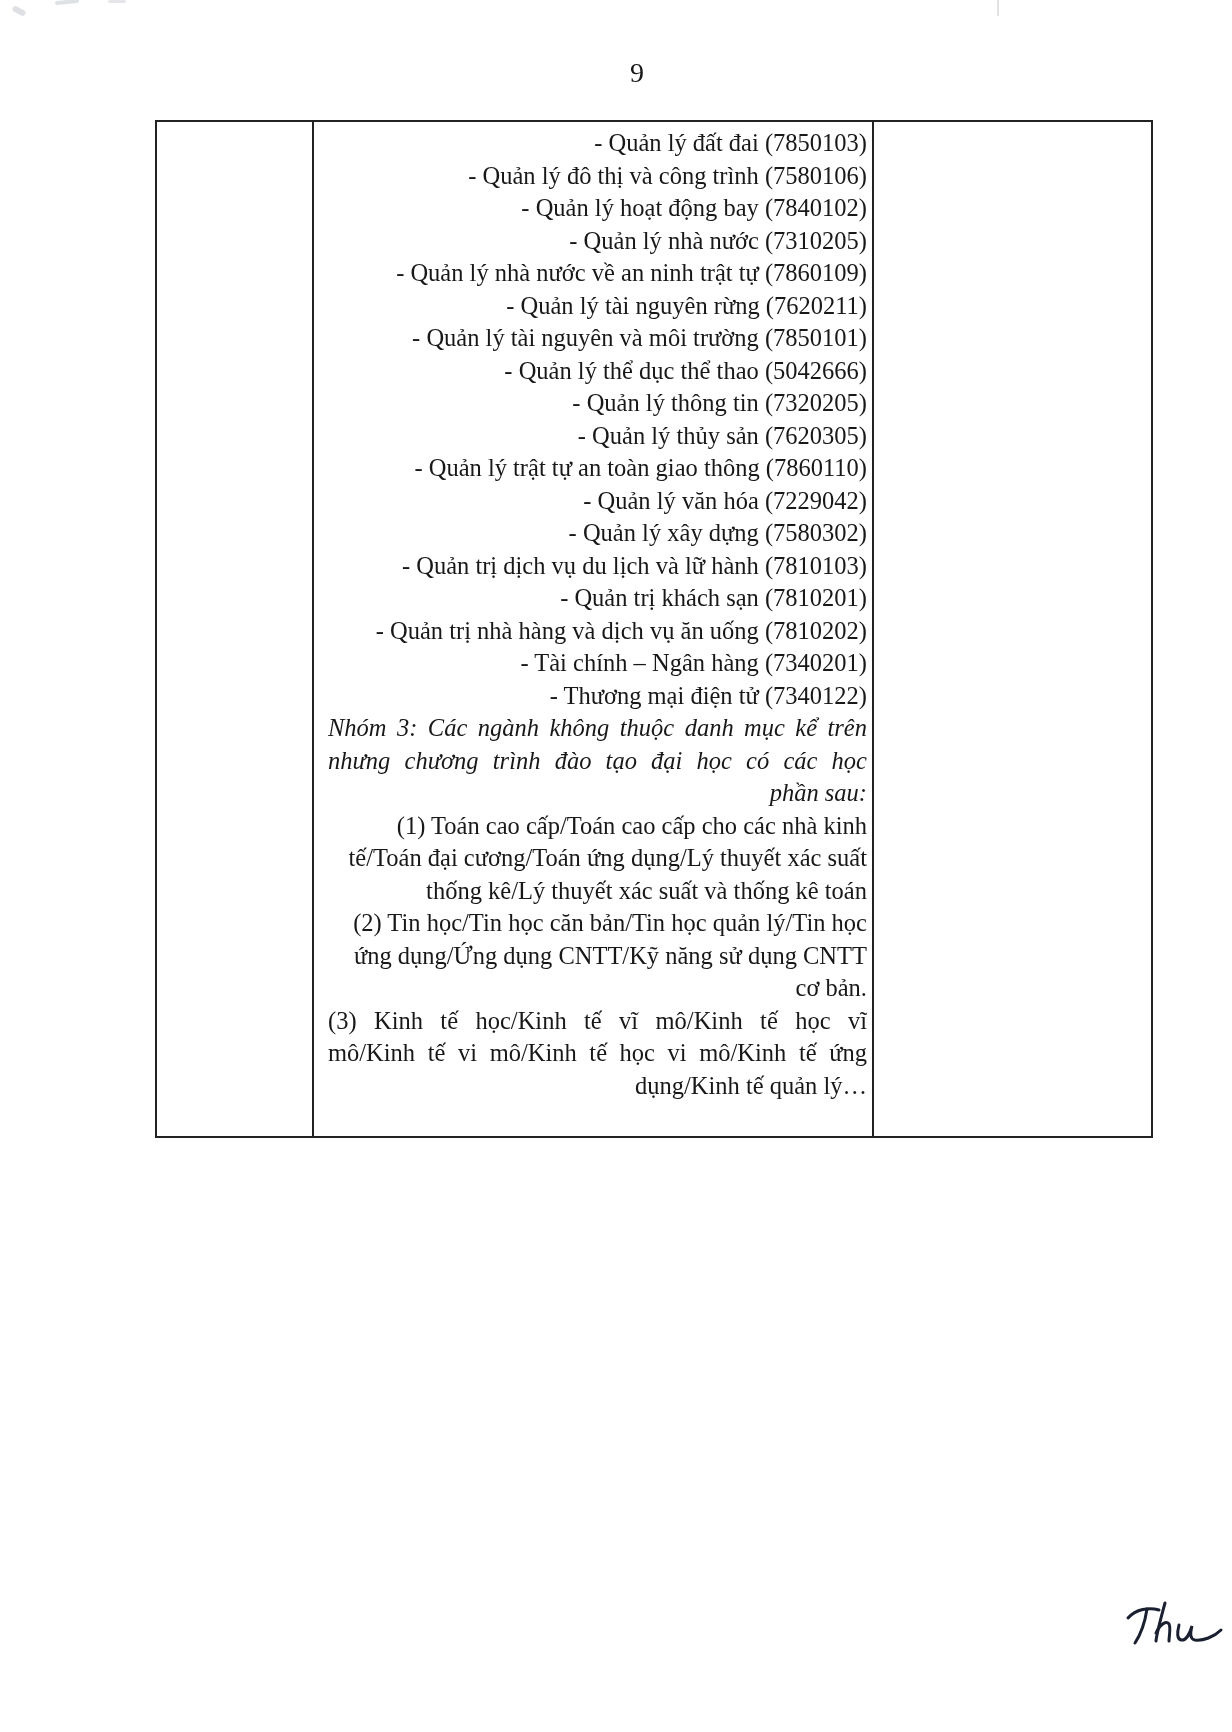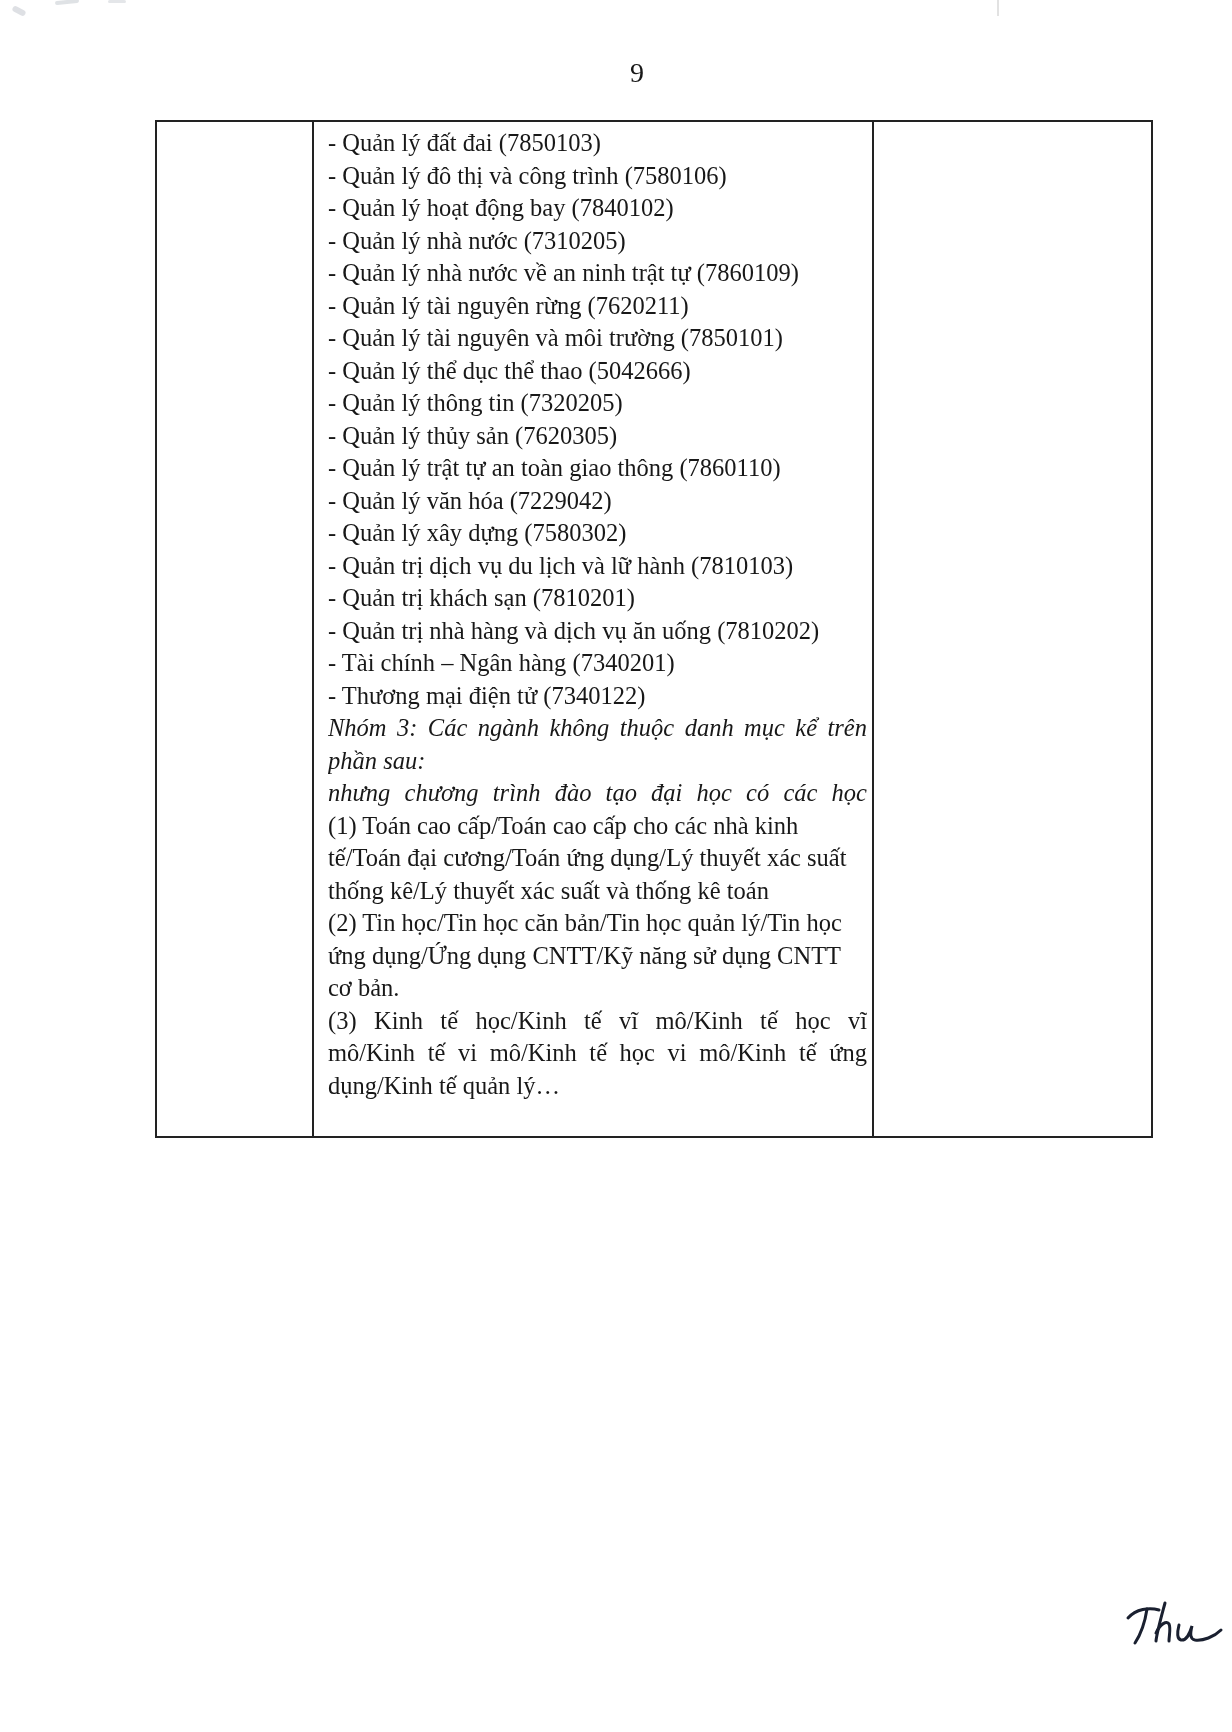--- a/index.html
+++ b/index.html
@@ -39,20 +39,21 @@
     padding:5px 5px 0 14px;
     overflow:hidden;
   }
   .col-right{flex:1;}
   .line{
     height:32.5px;
     line-height:32.5px;
     font-size:24.5px;
     overflow:hidden;
     white-space:nowrap;
+    text-align:right;
   }
   .line.justify{
     white-space:normal;
     text-align:justify;
     text-align-last:justify;
   }
   .line.bold-italic{
     font-weight:400;
     font-style:italic;
   }
@@ -96,22 +97,22 @@
         <div class="line">- Quản lý thủy sản (7620305)</div>
         <div class="line">- Quản lý trật tự an toàn giao thông (7860110)</div>
         <div class="line">- Quản lý văn hóa (7229042)</div>
         <div class="line">- Quản lý xây dựng (7580302)</div>
         <div class="line">- Quản trị dịch vụ du lịch và lữ hành (7810103)</div>
         <div class="line">- Quản trị khách sạn (7810201)</div>
         <div class="line">- Quản trị nhà hàng và dịch vụ ăn uống (7810202)</div>
         <div class="line">- Tài chính – Ngân hàng (7340201)</div>
         <div class="line">- Thương mại điện tử (7340122)</div>
         <div class="line bold-italic justify">Nhóm 3: Các ngành không thuộc danh mục kể trên</div>
+        <div class="line bold-italic justify">nhưng chương trình đào tạo đại học có các học</div>
         <div class="line bold-italic">phần sau:</div>
-        <div class="line bold-italic justify">nhưng chương trình đào tạo đại học có các học</div>
         <div class="line">(1) Toán cao cấp/Toán cao cấp cho các nhà kinh</div>
         <div class="line">tế/Toán đại cương/Toán ứng dụng/Lý thuyết xác suất</div>
         <div class="line">thống kê/Lý thuyết xác suất và thống kê toán</div>
         <div class="line">(2) Tin học/Tin học căn bản/Tin học quản lý/Tin học</div>
         <div class="line">ứng dụng/Ứng dụng CNTT/Kỹ năng sử dụng CNTT</div>
         <div class="line">cơ bản.</div>
         <div class="line justify">(3) Kinh tế học/Kinh tế vĩ mô/Kinh tế học vĩ</div>
         <div class="line justify">mô/Kinh tế vi mô/Kinh tế học vi mô/Kinh tế ứng</div>
         <div class="line">dụng/Kinh tế quản lý…</div>
       </div>

